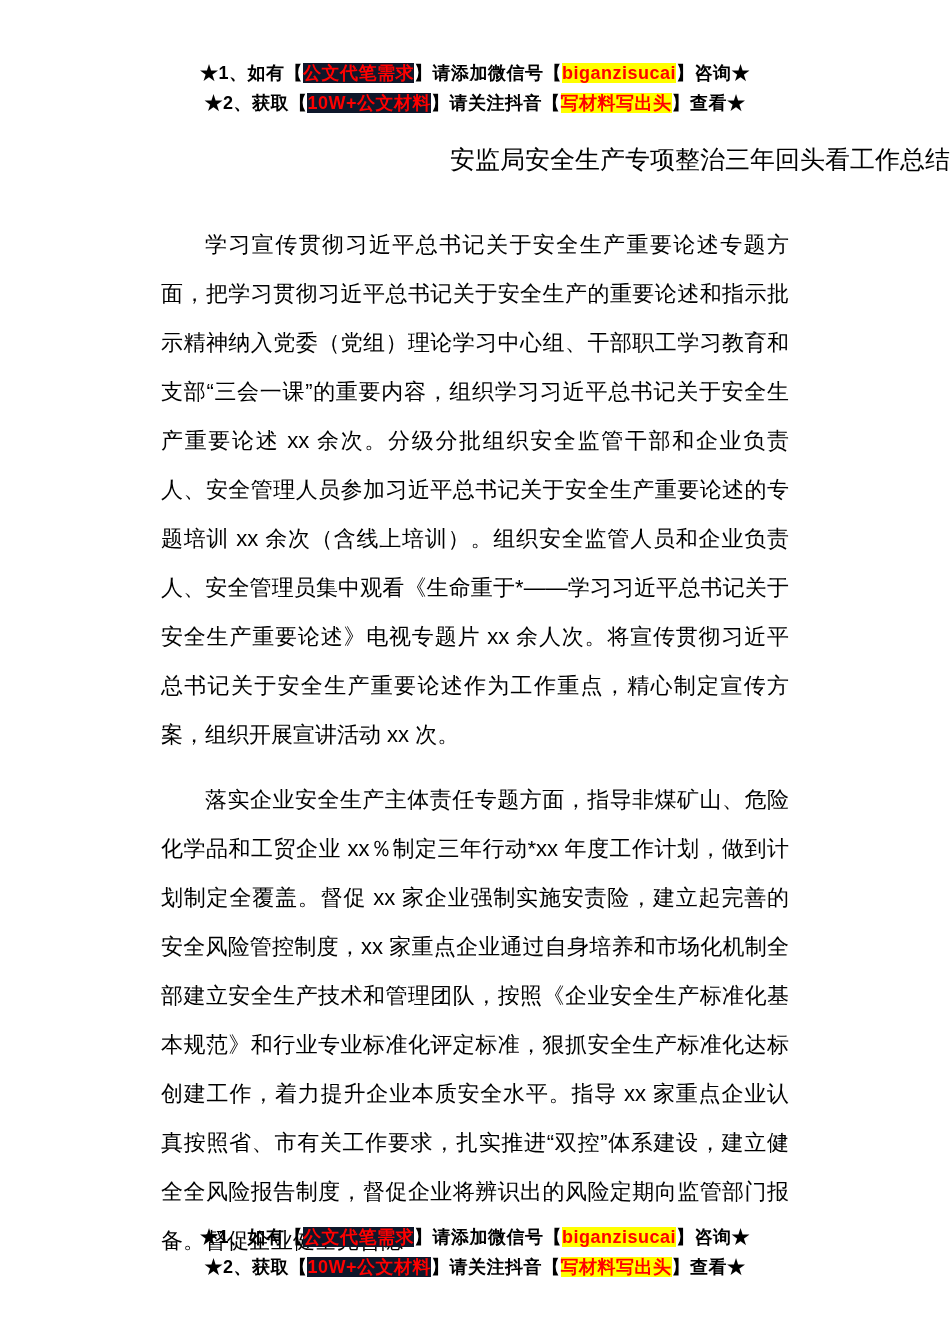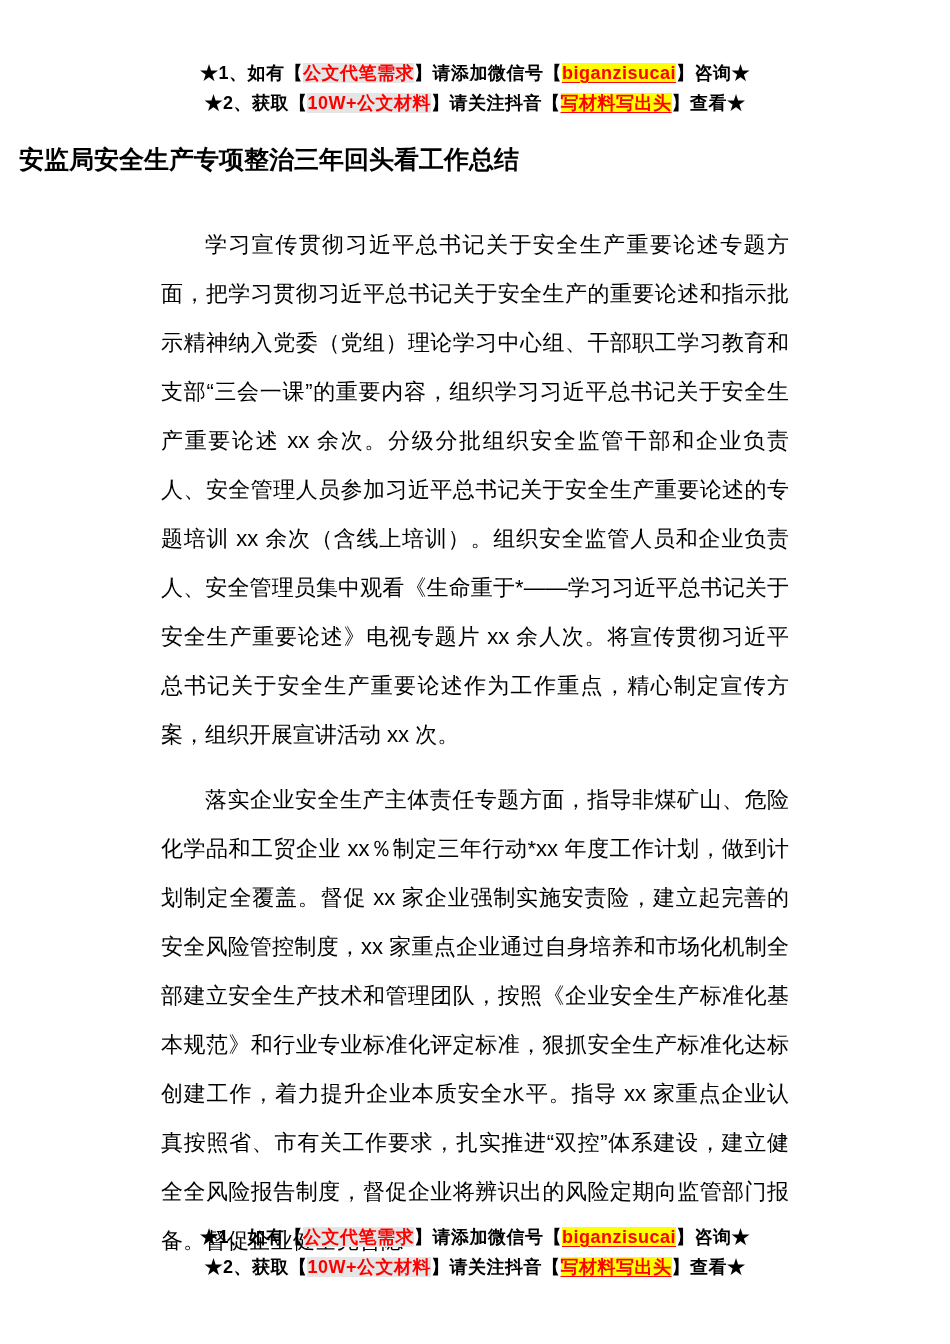--- a/index.html
+++ b/index.html
@@ -17,40 +17,38 @@
     text-align:center;
     font-weight:bold;
     font-size:18px;
     line-height:30px;
     color:#000000;
     letter-spacing:0.5px;
   }
   .promo-top { top:58px; }
   .promo-bottom { top:1222px; }
   .seg { white-space:pre;text-align:right; }
-  .seg.hl-red { color:#ff0000; background:#e5e5e5; }
+  .seg.hl-red { color:#ff0000; background:#0f172a; }
   .seg.hl-red-underline {
     color:#ff0000; background:#ffff00;
-    text-decoration:underline;
     text-decoration-color:#ff0000;
     text-underline-offset:3px;
   }
   .seg.underline {
     text-decoration-color:#000000;
     text-underline-offset:3px;
   }
   .doc-title {
     position:absolute; top:142px; left:0;
     width:100%;
-    text-align:left;
-    font-weight:bold;
+    text-align:right;
+    font-weight:normal;
     font-size:25px;
     line-height:34px;
     color:#000000;
-    padding-left:19px;
   }
   .content {
     position:absolute;
     top:204px; left:145px;
     width:660px;
     font-size:22px;
     line-height:49px;
     text-align:justify;
     color:#000000;
   }

